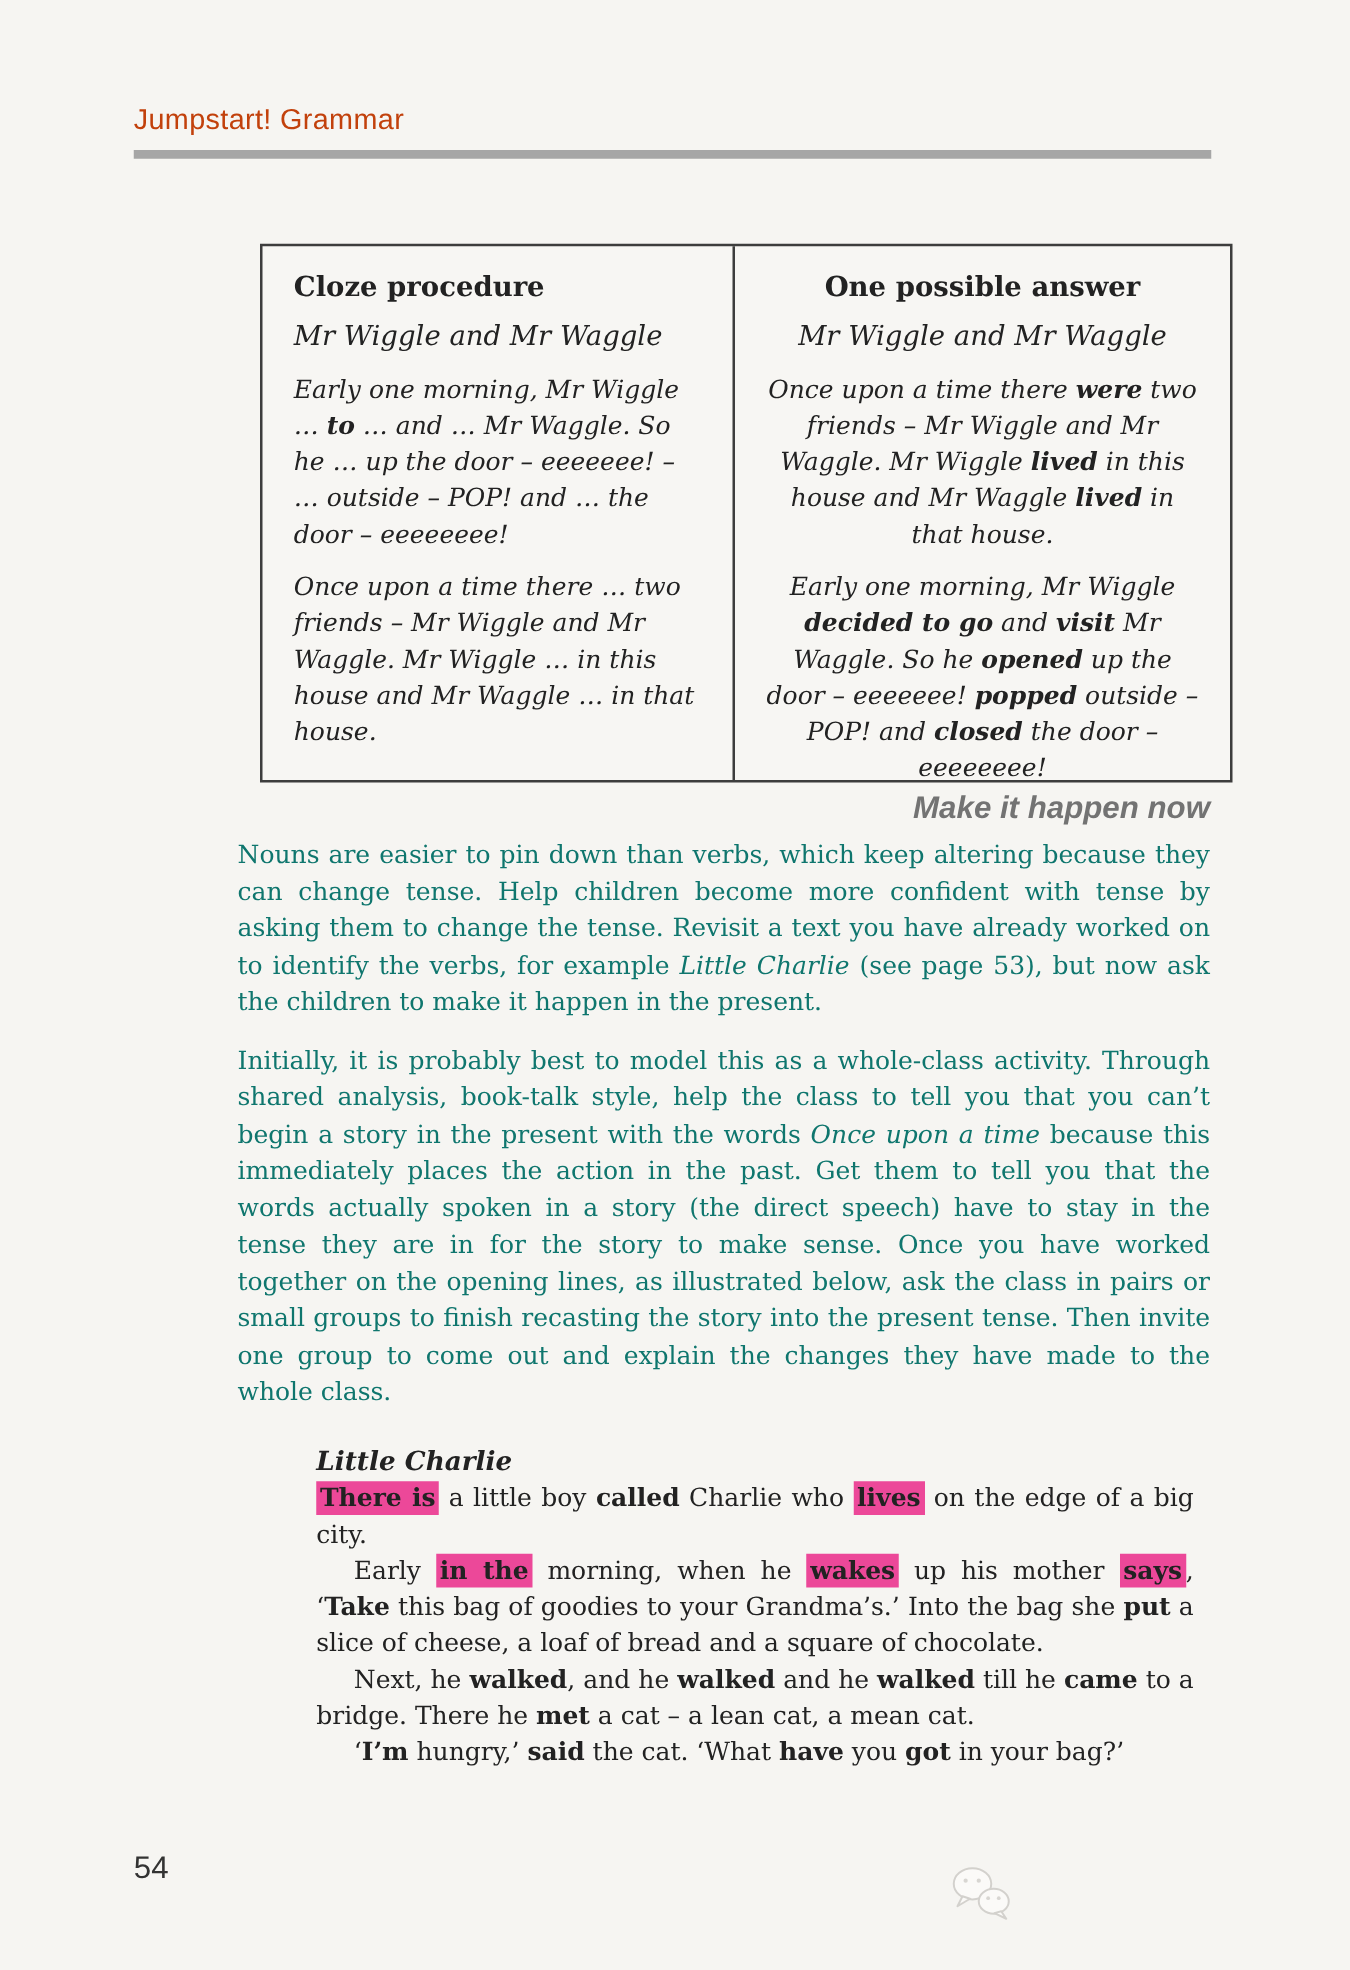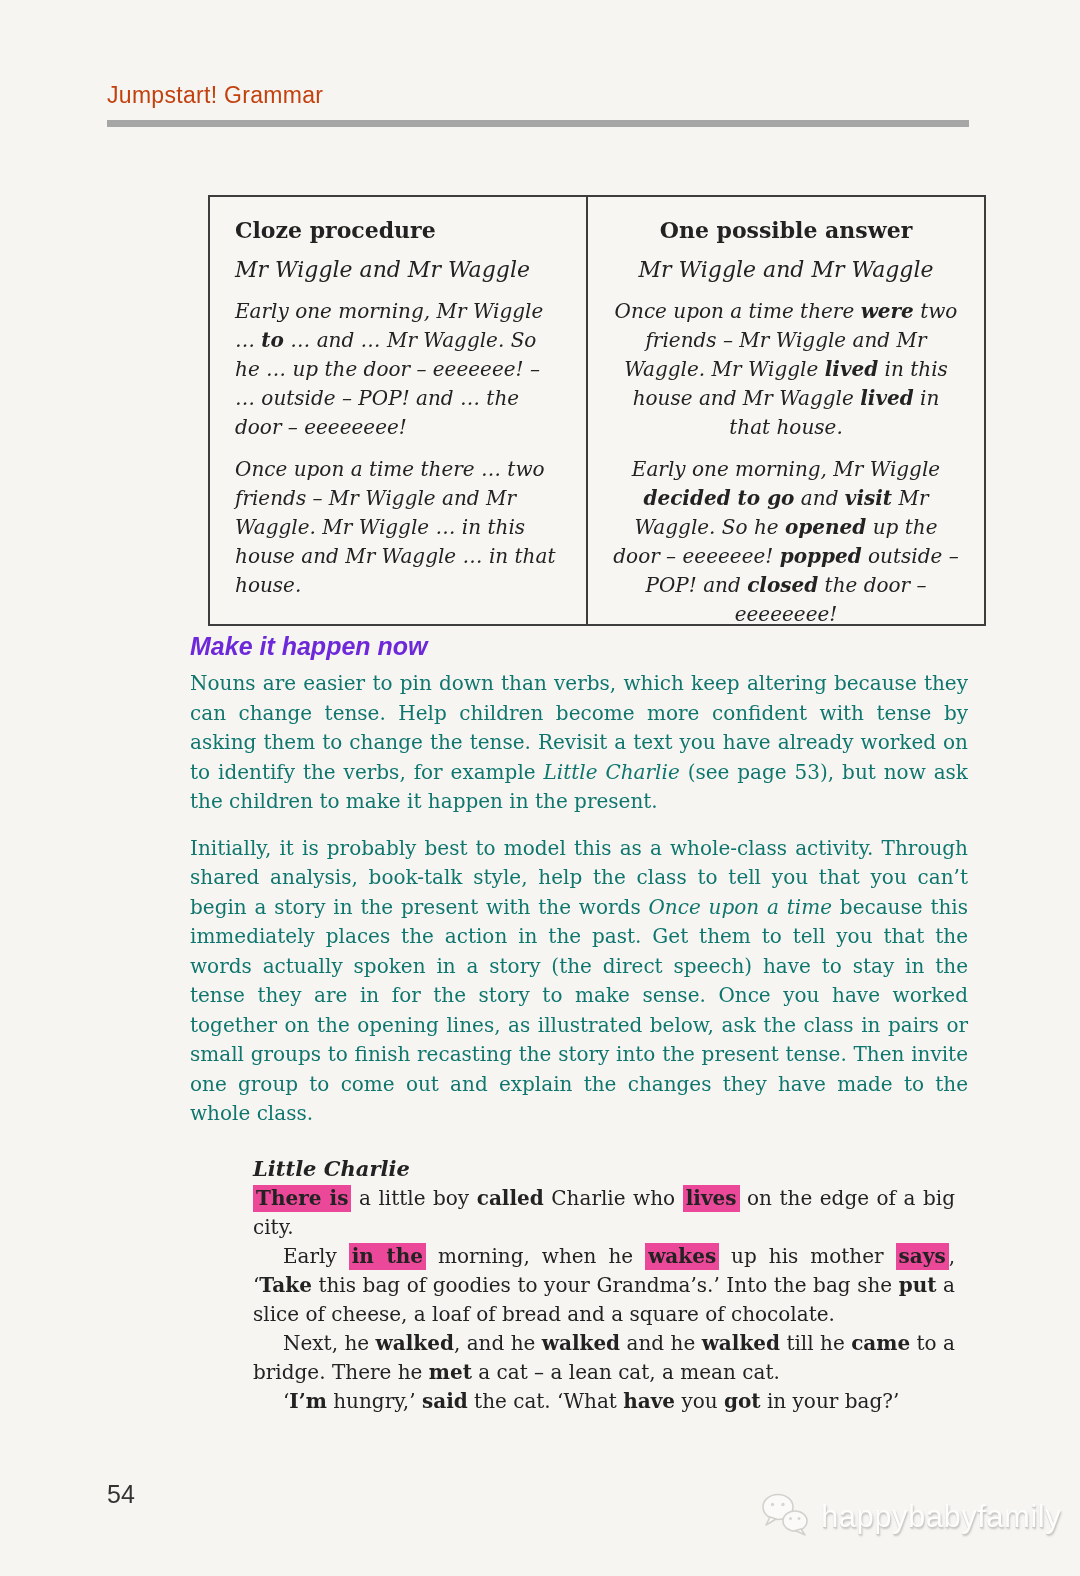--- a/index.html
+++ b/index.html
@@ -30,21 +30,21 @@
   .cloze-col-left{width:376px;}
   .cloze-col-right{flex:1; border-left:2px solid #3d3d3d;text-align:center;}
   .cloze-heading{font-size:22px; font-weight:bold; margin:0 0 14px 0;}
   .cloze-title{font-size:22px; font-weight:normal; font-style:italic; margin:0 0 15px 0;}
   .cloze-para{font-size:20px; font-style:italic; line-height:29px; margin:0 0 13px 0;}
   
   .main{position:absolute; left:190px; top:632px; width:778px;}
   .section-heading{
     font-family:"Liberation Sans", sans-serif;
     font-weight:bold; font-style:italic;
-    font-size:25px; margin:0 0 8px 0; color:#6d28d9;
+    font-size:25px; margin:0 0 8px 0; color:#737373;text-align:right;
   }
   .body-para{
     font-size:20px; line-height:29.5px; text-align:justify;
     margin:0; color:#0f766e;
   }
   .body-para.spaced{margin-top:17px;}
   
   .story{margin:27px 0 0 63px; width:702px;}
   .story-title{font-size:21px; font-weight:bold; font-style:italic; margin:0 0 3px 0;}
   .story-para{font-size:20px; line-height:29px; text-align:justify; margin:0;}
@@ -119,16 +119,15 @@
           <path d="M43 37 L47 43 L37.5 38.5 Z" stroke-linejoin="round"></path>
         </g>
         <g fill="#d8d6d2">
           <circle cx="14.5" cy="12.5" r="1.7"></circle>
           <circle cx="25" cy="12.5" r="1.7"></circle>
           <circle cx="32.5" cy="26.5" r="1.5"></circle>
           <circle cx="41" cy="26.5" r="1.5"></circle>
         </g>
       </svg>
     </span>
-    <span class="watermark-text">happybabyfamily</span>
   </div>
 
 </div>
 
 </body></html>

